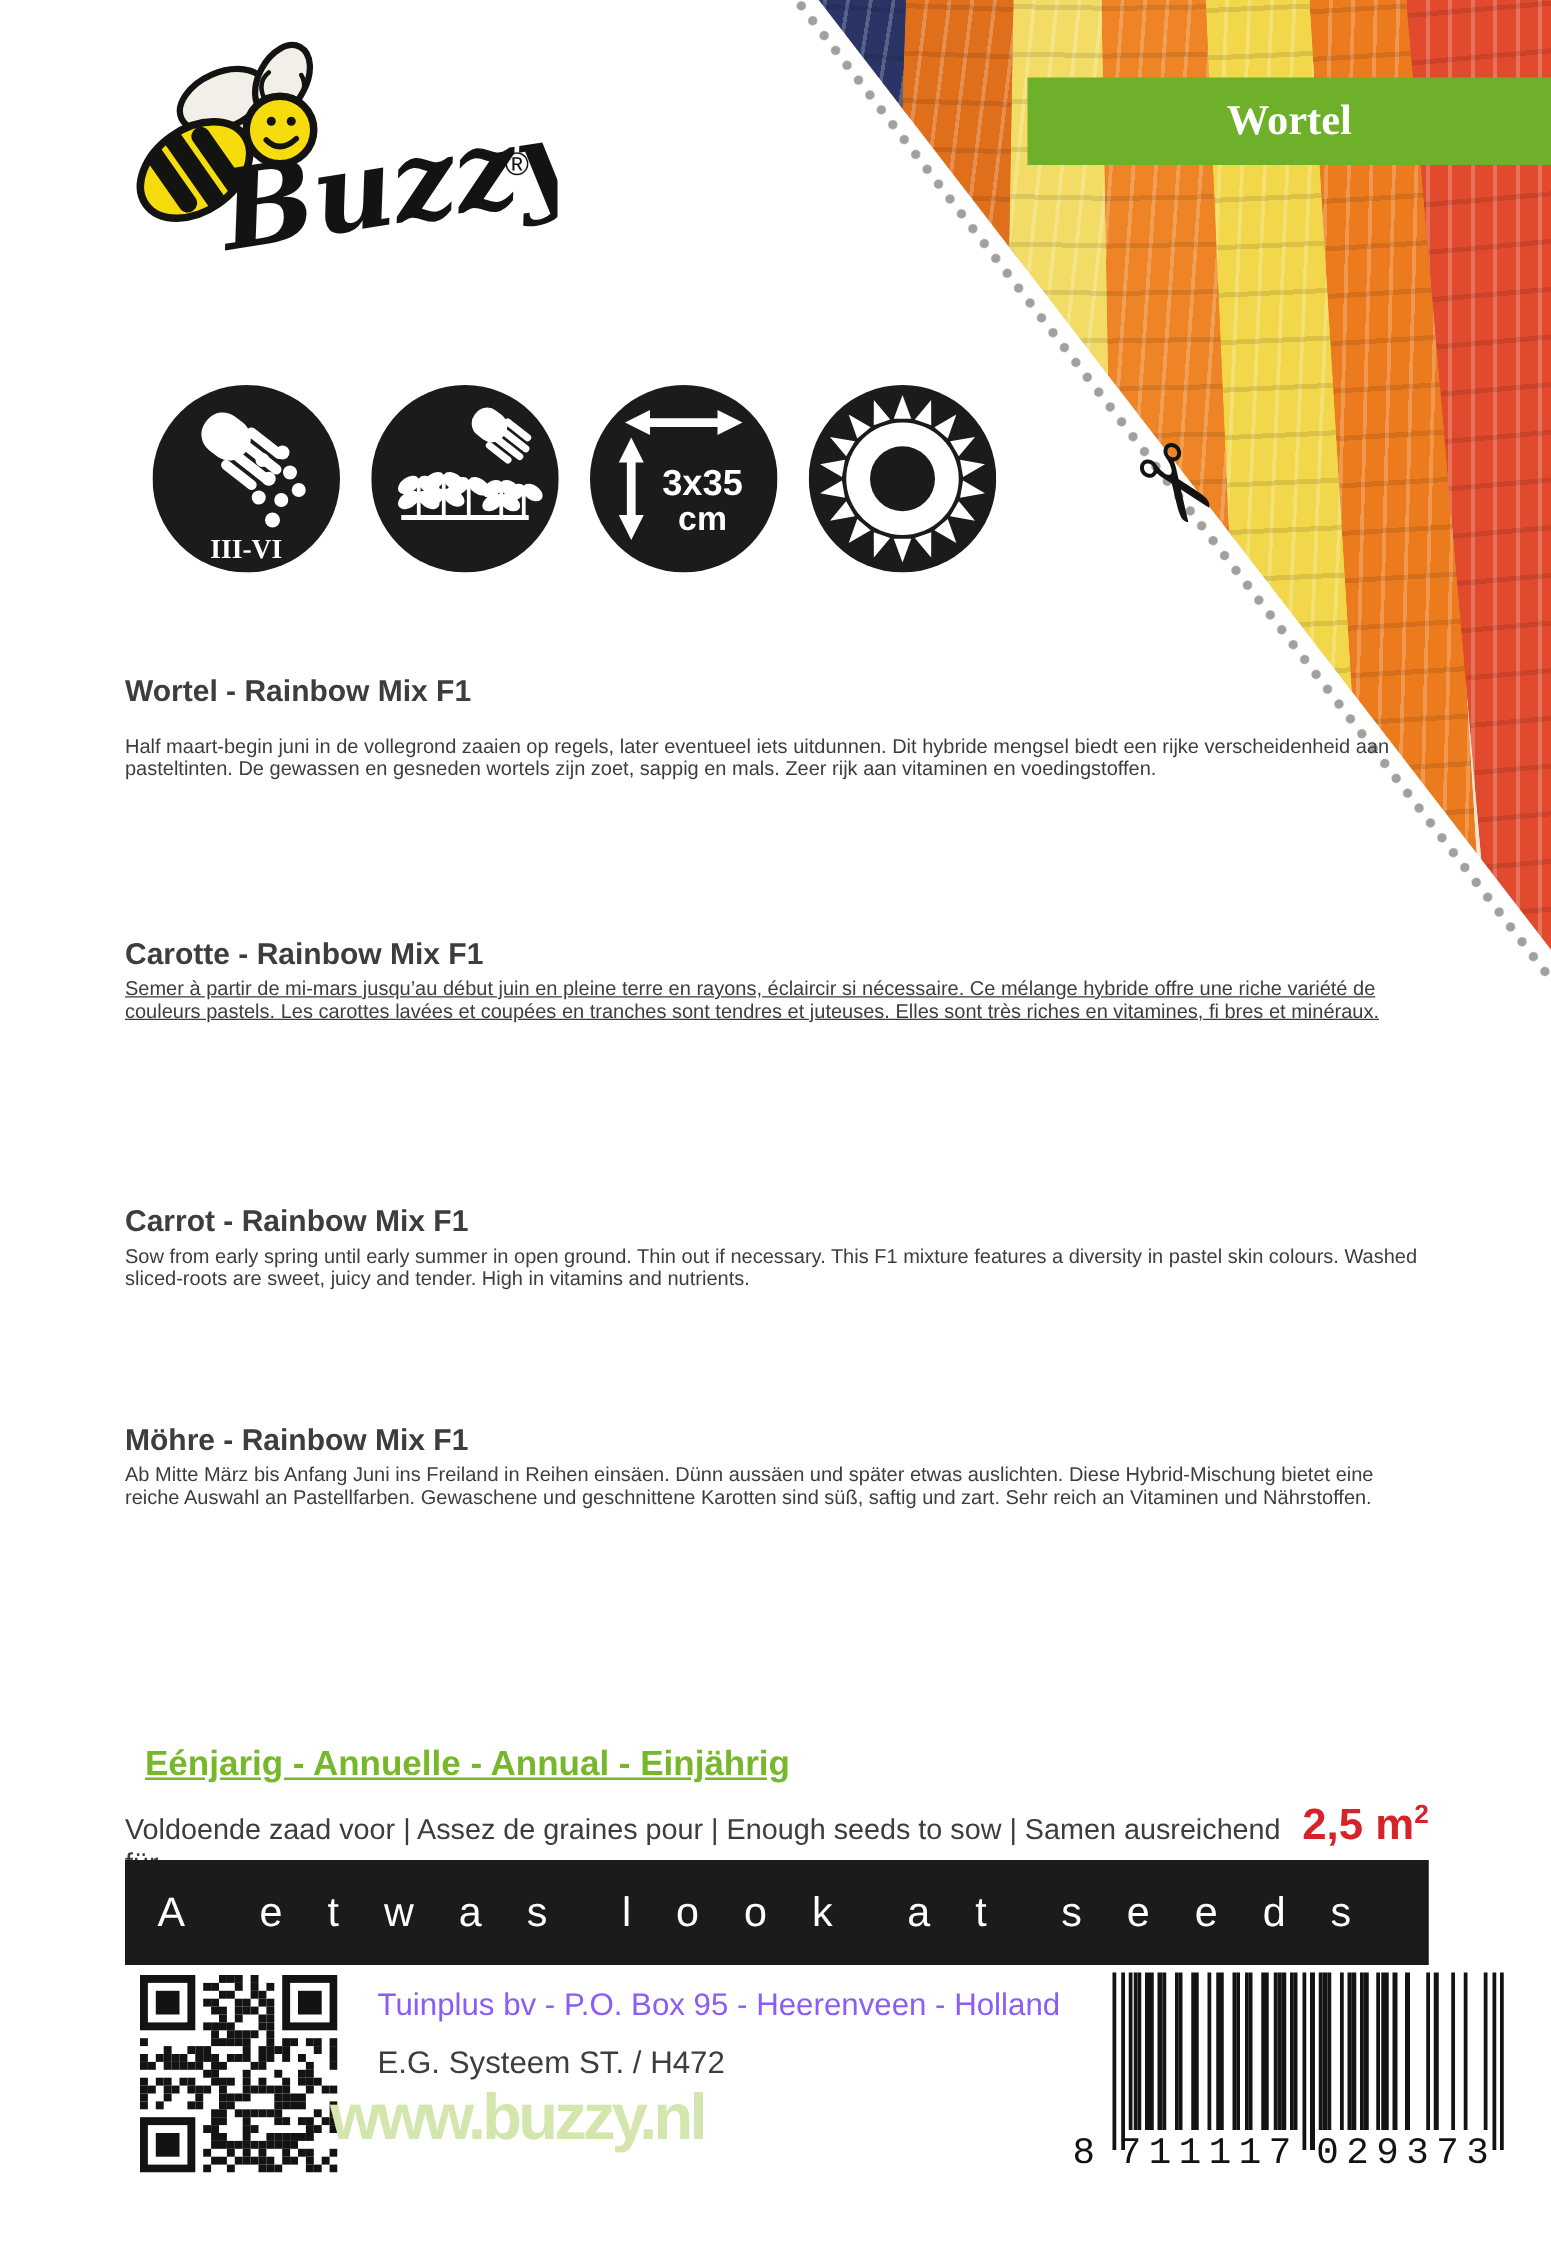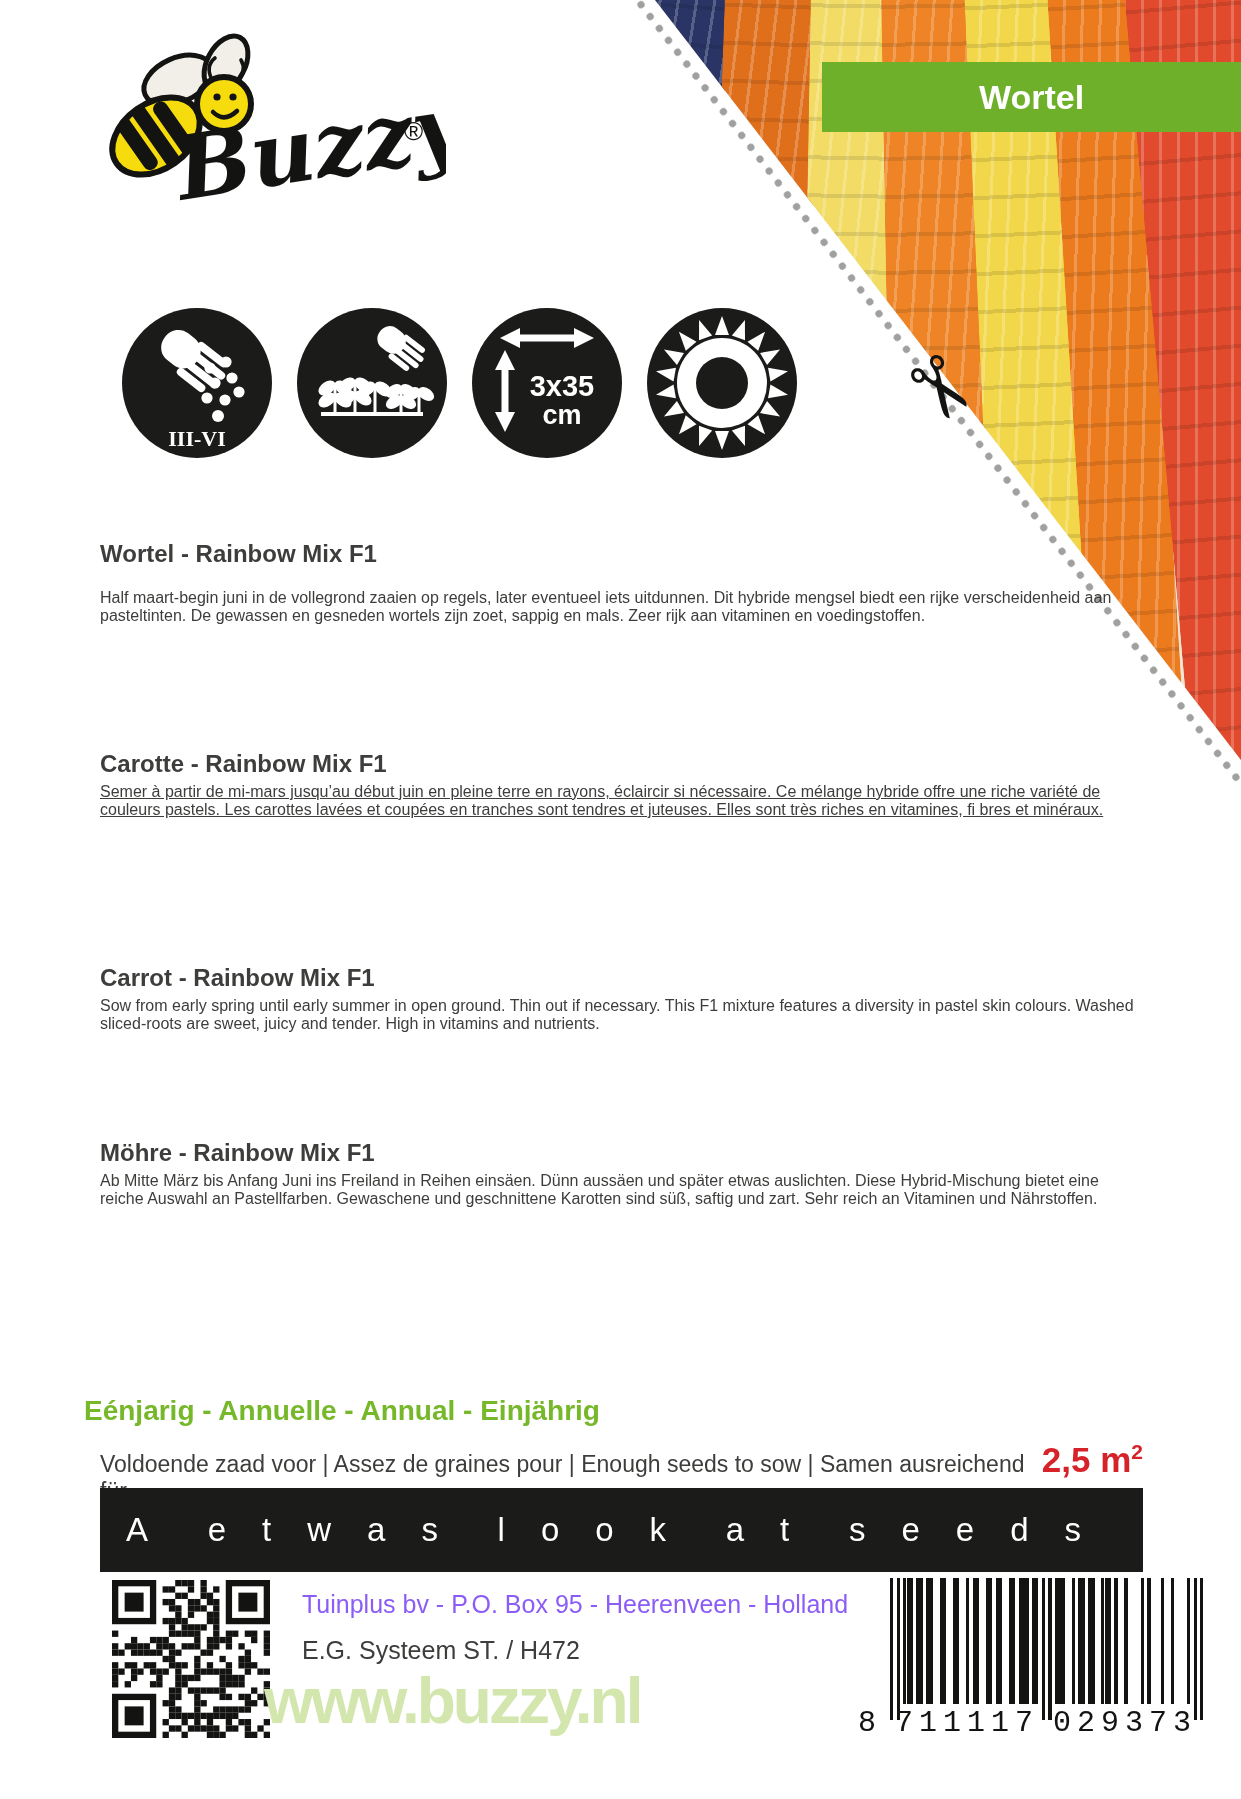--- a/index.html
+++ b/index.html
@@ -19,21 +19,21 @@
   .c1{left:26px;width:88px;height:560px;background-color:#2a3566;transform:rotate(4deg);}
   .c2{left:112px;width:96px;height:790px;background-color:#e06f1c;transform:rotate(2deg);}
   .c3{left:204px;width:88px;height:830px;background-color:#f2dc66;transform:rotate(1deg);}
   .c4{left:288px;width:98px;height:850px;background-color:#ee8426;transform:rotate(-1deg);}
   .c5{left:382px;width:94px;height:860px;background-color:#f2d74b;transform:rotate(-2.5deg);}
   .c6{left:472px;width:92px;height:860px;background-color:#ec7b1e;transform:rotate(-3.5deg);}
   .c7{left:560px;width:116px;height:860px;background-color:#e14a2c;transform:rotate(-5deg);}
 
   .band{position:absolute;left:822px;top:62px;width:419px;height:70px;background:#6fb02a;z-index:2;
         display:flex;align-items:center;justify-content:center;}
-  .band span{color:#fff;font-size:34px;font-weight:bold;}
+  .band span{color:#fff;font-size:34px;font-weight:bold;font-family:Liberation Serif, serif;}
 
   .cutline{position:absolute;left:640px;top:-4px;width:990px;height:9px;z-index:3;
            transform-origin:0 0;transform:rotate(52.4deg);
            background-image:radial-gradient(circle,#a0a09e 3.4px,rgba(0,0,0,0) 4px);
            background-size:15px 9px;background-repeat:repeat-x;}
   .scissors{position:absolute;left:905px;top:348px;z-index:4;font-size:82px;color:#131312;
             font-family:"DejaVu Sans",sans-serif;transform:rotate(55deg);line-height:1;}
 
   
   .logo{position:absolute;left:86px;top:28px;width:360px;height:200px;z-index:5;}
@@ -42,39 +42,39 @@
   .picto{position:absolute;top:308px;width:150px;height:150px;z-index:5;}
   .p1{left:122px;} .p2{left:297px;} .p3{left:472px;} .p4{left:647px;} .p5{left:822px;}
 
   
   .sec{position:absolute;left:100px;width:1043px;z-index:5;}
   .s1h{top:520px;} .s1b{top:557px;margin-top:32px;}
   .s2h{top:730px;} .s2b{top:767px;text-decoration:underline;}
   .s3h{top:944px;} .s3b{top:981px;}
   .s4h{top:1119px;} .s4b{top:1156px;}
 
-  .annual{position:absolute;left:84px;top:1395px;width:1043px;z-index:5;
-          font-size:28px;font-weight:bold;color:#76b82a;}
+  .annual{position:absolute;left:116px;top:1395px;width:1043px;z-index:5;
+          font-size:28px;font-weight:bold;color:#76b82a;text-decoration:underline;}
 
   .seedline{position:absolute;left:100px;top:1440px;width:1043px;z-index:5;
             display:flex;justify-content:space-between;align-items:baseline;}
   .seedline .lbl{font-size:23px;color:#3d3d3b;}
   .seedline .qty{font-size:35px;font-weight:bold;color:#d6232a;white-space:nowrap;}
   .seedline .qty sup{font-size:60%;}
 
   
   .banner{position:absolute;left:100px;top:1488px;width:1043px;height:84px;background:#1b1b19;z-index:5;
           display:flex;align-items:center;justify-content:space-between;padding:0 26px;box-sizing:border-box;}
   .banner span{color:#fff;font-size:33px;font-weight:400;letter-spacing:36px;white-space:nowrap;}
 
   
   .qr{position:absolute;left:112px;top:1580px;width:158px;height:158px;z-index:5;}
   .addr1{position:absolute;left:302px;top:1590px;font-size:25px;color:#8b5cf6;z-index:5;}
   .addr2{position:absolute;left:302px;top:1636px;font-size:25px;color:#3d3d3b;z-index:5;}
-  .site{position:absolute;left:264px;top:1664px;font-size:64px;font-weight:bold;color:#d3e6ae;
+  .site{position:absolute;left:264px;top:1664px;font-size:52px;font-weight:bold;color:#d3e6ae;
         letter-spacing:-3px;z-index:5;}
 
   .barcode{position:absolute;left:858px;top:1578px;width:346px;height:170px;z-index:5;}
   .bc-bars{position:absolute;left:32px;top:0;width:314px;height:142px;}
   .bc-bar{position:absolute;top:0;height:126px;background:#131312;}
   .bc-bar.guard{height:142px;}
   .bc-nums{position:absolute;left:0;top:128px;width:346px;display:flex;align-items:flex-start;
            font-family:"Liberation Mono",monospace;font-size:30px;color:#131312;}
   .bc-nums .d0{width:30px;text-align:left;}
   .bc-nums .d1,.bc-nums .d2{flex:1;text-align:center;letter-spacing:6px;}

